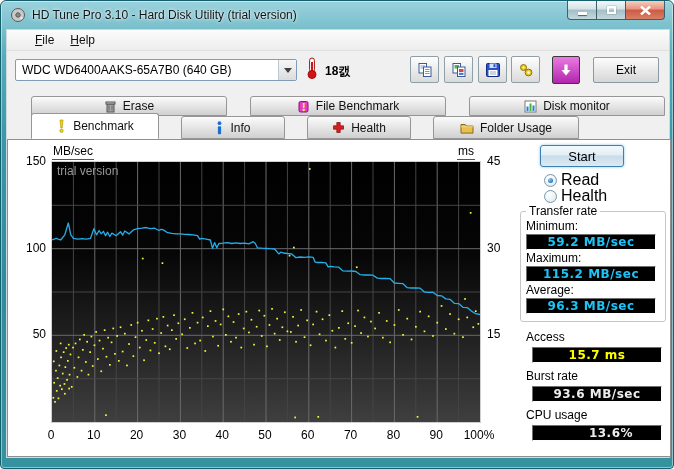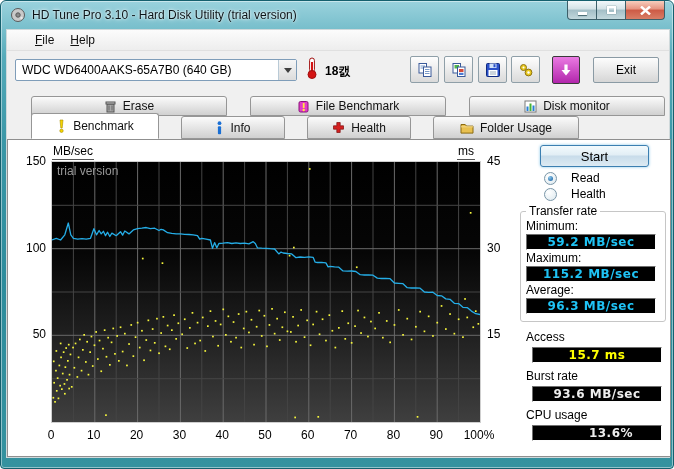--- a/index.html
+++ b/index.html
@@ -82,25 +82,25 @@
     background:linear-gradient(180deg,#000 0%,#060606 35%,#232323 70%,#3f3f3f 100%);
     border:1px solid #cfcfcf; }
   .trial{ position:absolute; left:5px; top:2px; font-size:12px; color:#969696; }
   .axis-title{ position:absolute; font-size:12px; color:#000; border-bottom:1px solid #555; padding:0 1px 1px; }
   .yl-tick,.yr-tick{ position:absolute; font-size:12px; color:#000; transform:translateY(-50%); }
   .yl-tick{ width:34px; text-align:right; left:4px; }
   .yr-tick{ left:479px; }
   .x-tick{ position:absolute; top:288px; font-size:12px; color:#000; transform:translateX(-50%); white-space:nowrap; }
 
   
-  .start-btn{ position:absolute; left:532px; top:5px; width:109px; height:22px;
+  .start-btn{ position:absolute; left:532px; top:5px; width:84px; height:22px;
     background:linear-gradient(#f3fafd,#e2eef5 45%,#c8dcea 50%,#dceaf3 100%);
     border:1px solid #3c7fb1; border-radius:3px; box-shadow:0 0 3px #86c5e7;
     font-size:13px; display:flex; align-items:center; justify-content:center; color:#000; }
-  .radio-row{ position:absolute; left:536px; display:flex; align-items:center; gap:14px; font-size:12px; }
+  .radio-row{ position:absolute; left:536px; display:flex; align-items:center; gap:4px; font-size:16px; }
   .radio{ width:13px; height:13px; border-radius:50%; border:1px solid #7a96a8;
     background:radial-gradient(circle at 35% 30%,#fff,#dce8ee); display:flex; }
   .radio.sel::after{ content:''; width:5px; height:5px; margin:auto; border-radius:50%;
     background:radial-gradient(circle at 35% 30%,#8cc8ec,#10589c); }
   .group{ position:absolute; left:512px; top:64px; width:146px; height:118px;
     border:1px solid #c6c6c6; border-radius:3px; }
   .group legend{ font-size:12px; margin-left:5px; padding:0 3px; color:#000; }
   .res-label{ font-size:12px; color:#000; margin:1px 0 1px 5px; }
   .val{ width:130px; height:16px; margin-left:5px; background:#000;
     border:1px solid; border-color:#6f6f6f #fdfdfd #fdfdfd #6f6f6f;

